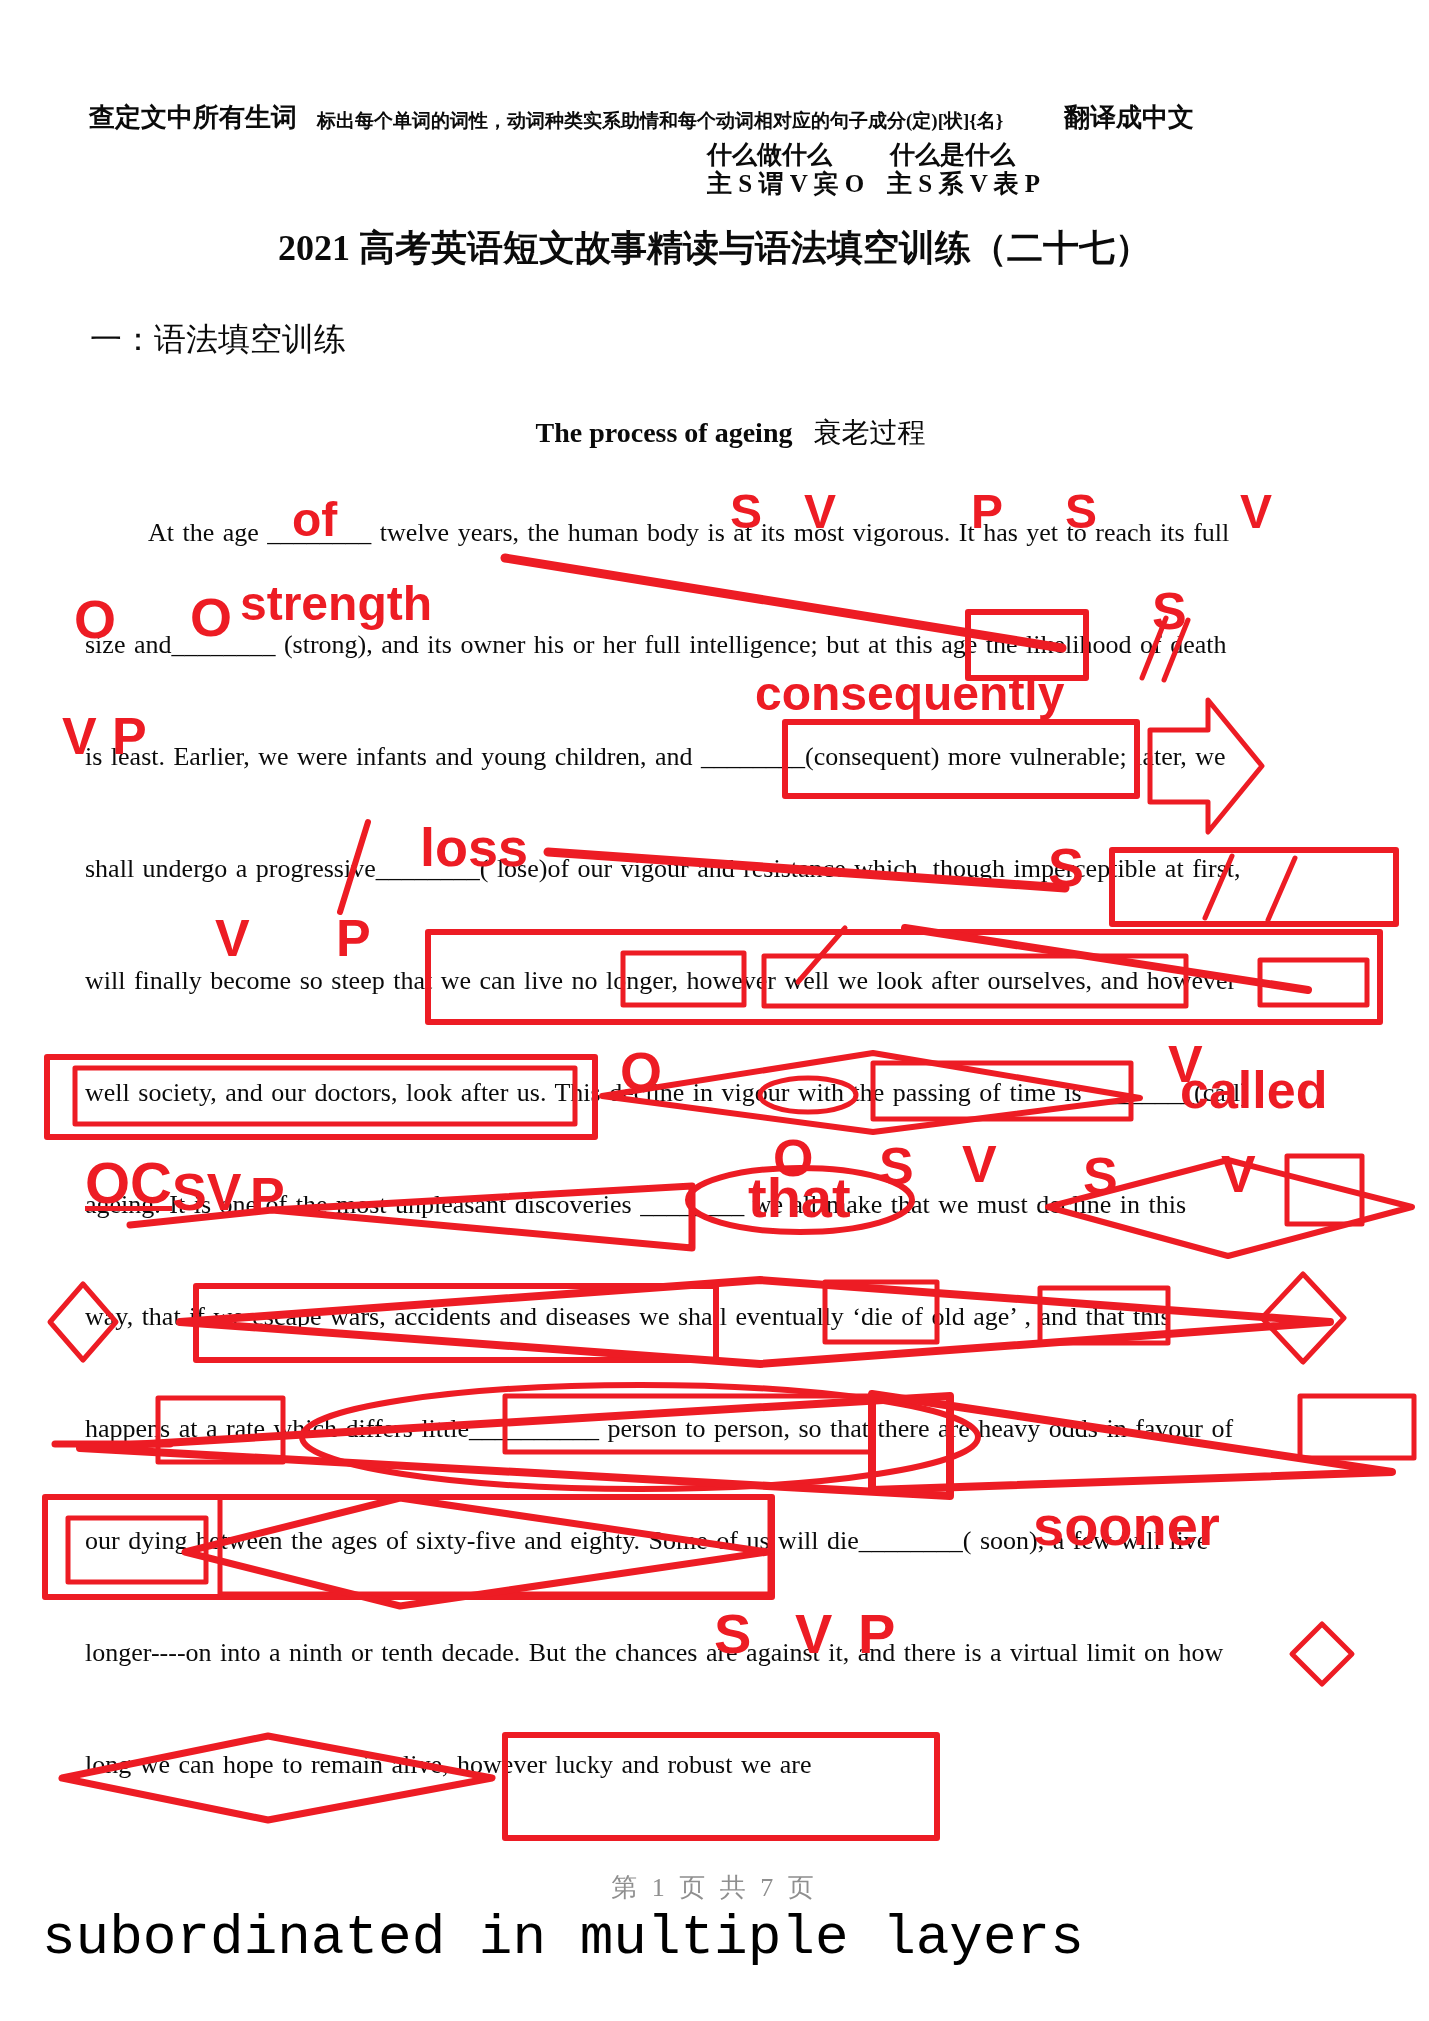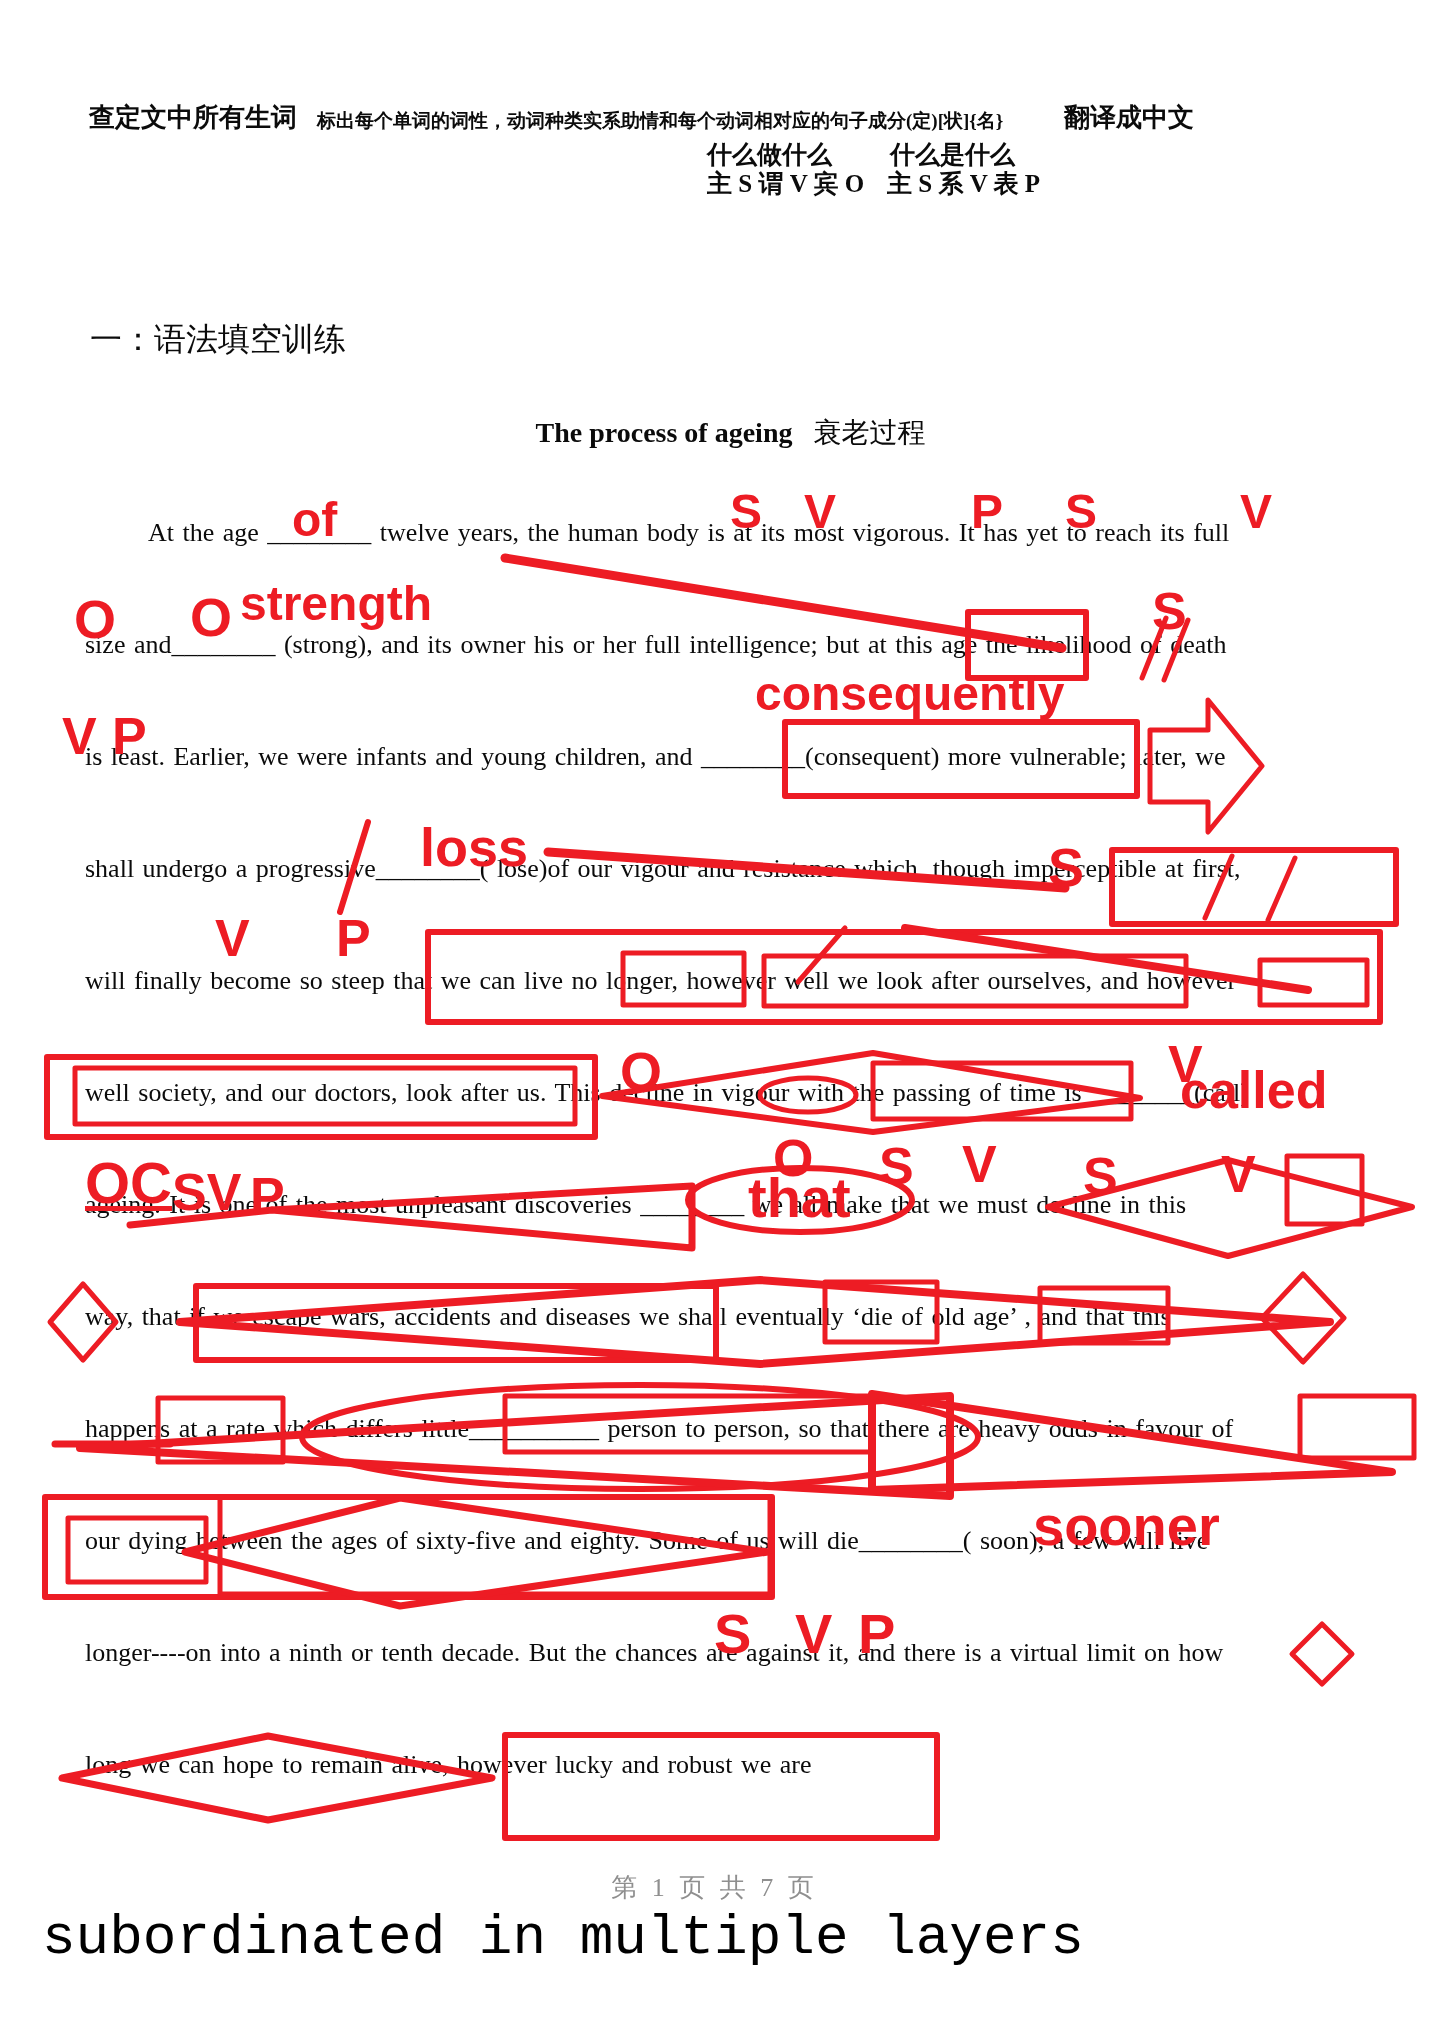--- a/index.html
+++ b/index.html
@@ -25,20 +25,21 @@
 <div class="page">
 
   <div class="abs hdr-big" style="left:89px;top:100px;">查定文中所有生词</div>
   <div class="abs hdr-small" style="left:317px;top:108px;">标出每个单词的词性，动词种类实系助情和每个动词相对应的句子成分(定)[状]{名}</div>
   <div class="abs hdr-big" style="left:1064px;top:100px;">翻译成中文</div>
   <div class="abs hdr-big" style="left:707px;top:138px;font-size:25px;">什么做什么</div>
   <div class="abs hdr-big" style="left:890px;top:138px;font-size:25px;">什么是什么</div>
   <div class="abs hdr-big" style="left:707px;top:167px;font-size:25px;">主 S 谓 V 宾 O</div>
   <div class="abs hdr-big" style="left:887px;top:167px;font-size:25px;">主 S 系 V 表 P</div>
 
+  <div class="abs doc-title" style="left:0;top:224px;">2021 高考英语短文故事精读与语法填空训练（二十七）</div>
 
   <div class="abs section" style="left:90px;top:318px;">一：语法填空训练</div>
 
   <div class="abs ptitle" style="left:16px;top:414px;">
     <b>The process of ageing</b>
     <span>&nbsp;</span>
     <span>衰老过程</span>
   </div>
 
   <div class="abs pline" style="left:148px;top:518px;">At the age ________ twelve years, the human body is at its most vigorous. It has yet to reach its full</div>

